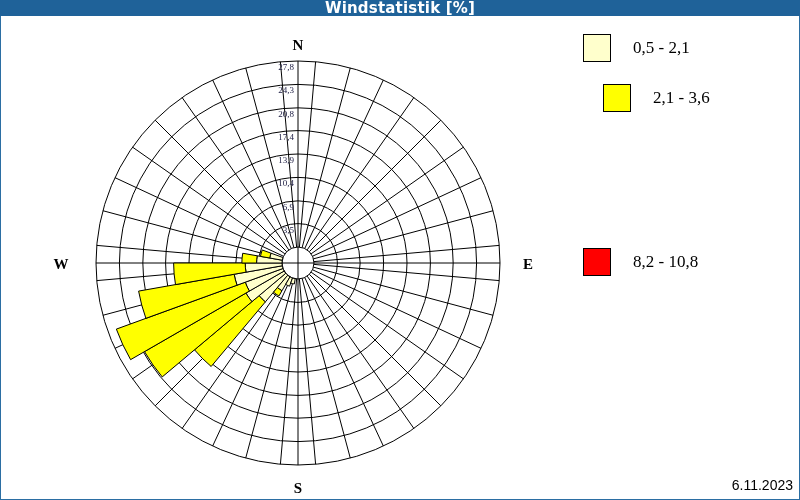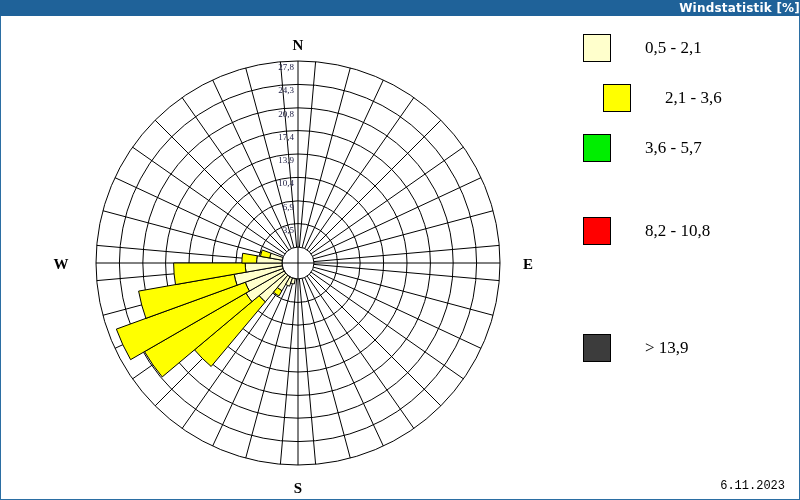--- a/index.html
+++ b/index.html
@@ -12,22 +12,22 @@
     position:relative;width:800px;height:500px;
     background:#ffffff;
     box-sizing:border-box;
   }
   
   #titlebar{
     position:absolute;left:0;top:0;width:800px;height:16px;
     background:#1f6299;
     color:#ffffff;
     font-family:"DejaVu Sans", sans-serif;
-    font-size:12px;font-weight:bold;
-    display:flex;align-items:center;justify-content:flex-end;
+    font-size:15px;font-weight:bold;
+    display:flex;align-items:center;justify-content:center;
     letter-spacing:.2px;
   }
   
   #client{
     position:absolute;left:0;top:16px;width:800px;height:484px;
     background:#ffffff;
     border:1px solid #2b6ea3;
     border-top:none;
     box-sizing:border-box;
   }
@@ -46,38 +46,38 @@
   #compass-n{left:277px;top:21px;width:40px;}
   #compass-s{left:277px;top:464px;width:40px;}
   #compass-w{left:40px;top:240px;width:40px;}
   #compass-e{left:507px;top:240px;width:40px;}
   
   #legend{
     position:absolute;left:560px;top:0;width:238px;height:482px;
   }
   .legend-row{
     position:absolute;left:22px;width:210px;height:28px;
-    display:flex;align-items:center;gap:12px;
+    display:flex;align-items:center;
   }
   .swatch{
     width:28px;height:28px;
     border:1px solid #000000;
     box-sizing:border-box;
     flex:0 0 auto;
   }
   .legend-label{
     margin-left:22px;
     font-family:"Liberation Serif", serif;
     font-size:17px;color:#000000;white-space:nowrap;
   }
   
   #footer-date{
-    position:absolute;right:14px;bottom:6px;
-    font-family:Liberation Mono, monospace;
-    font-size:12px;color:#000000;
+    position:absolute;right:6px;bottom:6px;
+    font-family:Liberation Sans, sans-serif;
+    font-size:14px;color:#000000;
   }
   .tick-label{
     font-family:"Liberation Serif", serif;
     font-size:9px;fill:#1a1a40;
   }
 </style>
 </head>
 <body>
 
 <div id="app">
@@ -181,30 +181,22 @@
 
     <div id="legend">
         <div class="legend-row" style="top: 18px;">
           <div class="swatch" style="background: rgb(255, 255, 204);"></div>
           <div class="legend-label">0,5 - 2,1</div>
         </div>
         <div class="legend-row" style="top: 68px; margin-left: 20px;">
           <div class="swatch" style="background: rgb(255, 255, 0);"></div>
           <div class="legend-label">2,1 - 3,6</div>
         </div>
-        <div class="legend-row" style="top: 118px;">
-          <div class="swatch" style="background: rgb(0, 238, 0);"></div>
-          <div class="legend-label">3,6 - 5,7</div>
-        </div>
-        <div class="legend-row" style="top: 201px;">
+        <div class="legend-row" style="top: 232px;">
           <div class="swatch" style="background: rgb(255, 0, 0);"></div>
           <div class="legend-label">8,2 - 10,8</div>
         </div>
-        <div class="legend-row" style="top: 318px;">
-          <div class="swatch" style="background: rgb(60, 60, 60);"></div>
-          <div class="legend-label">&gt; 13,9</div>
-        </div>
       </div>
 
     <div id="footer-date">6.11.2023</div>
 
   </div>
 </div>
 
 </body></html>

